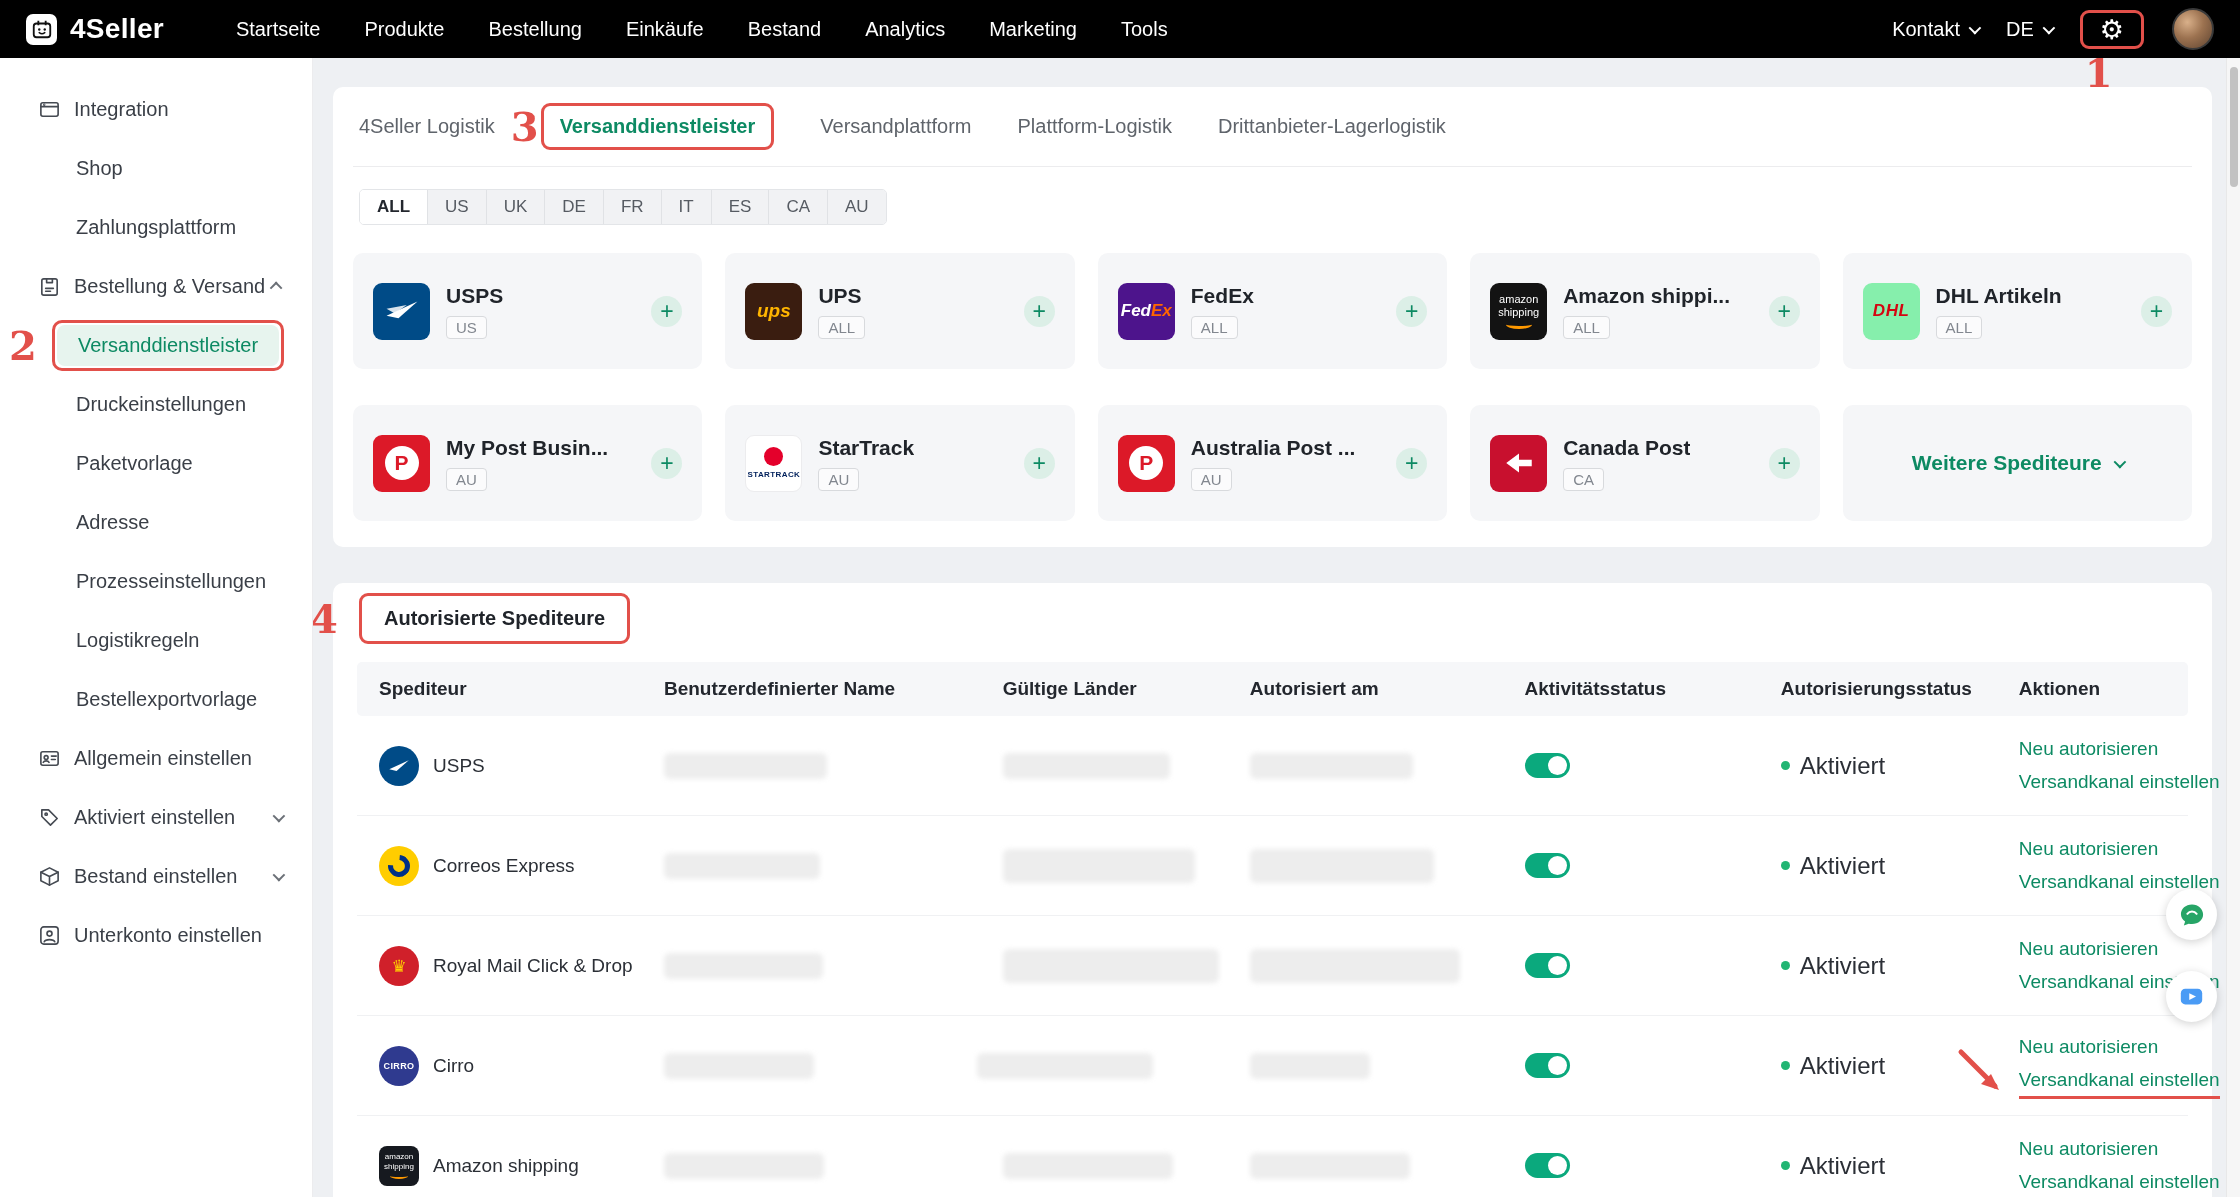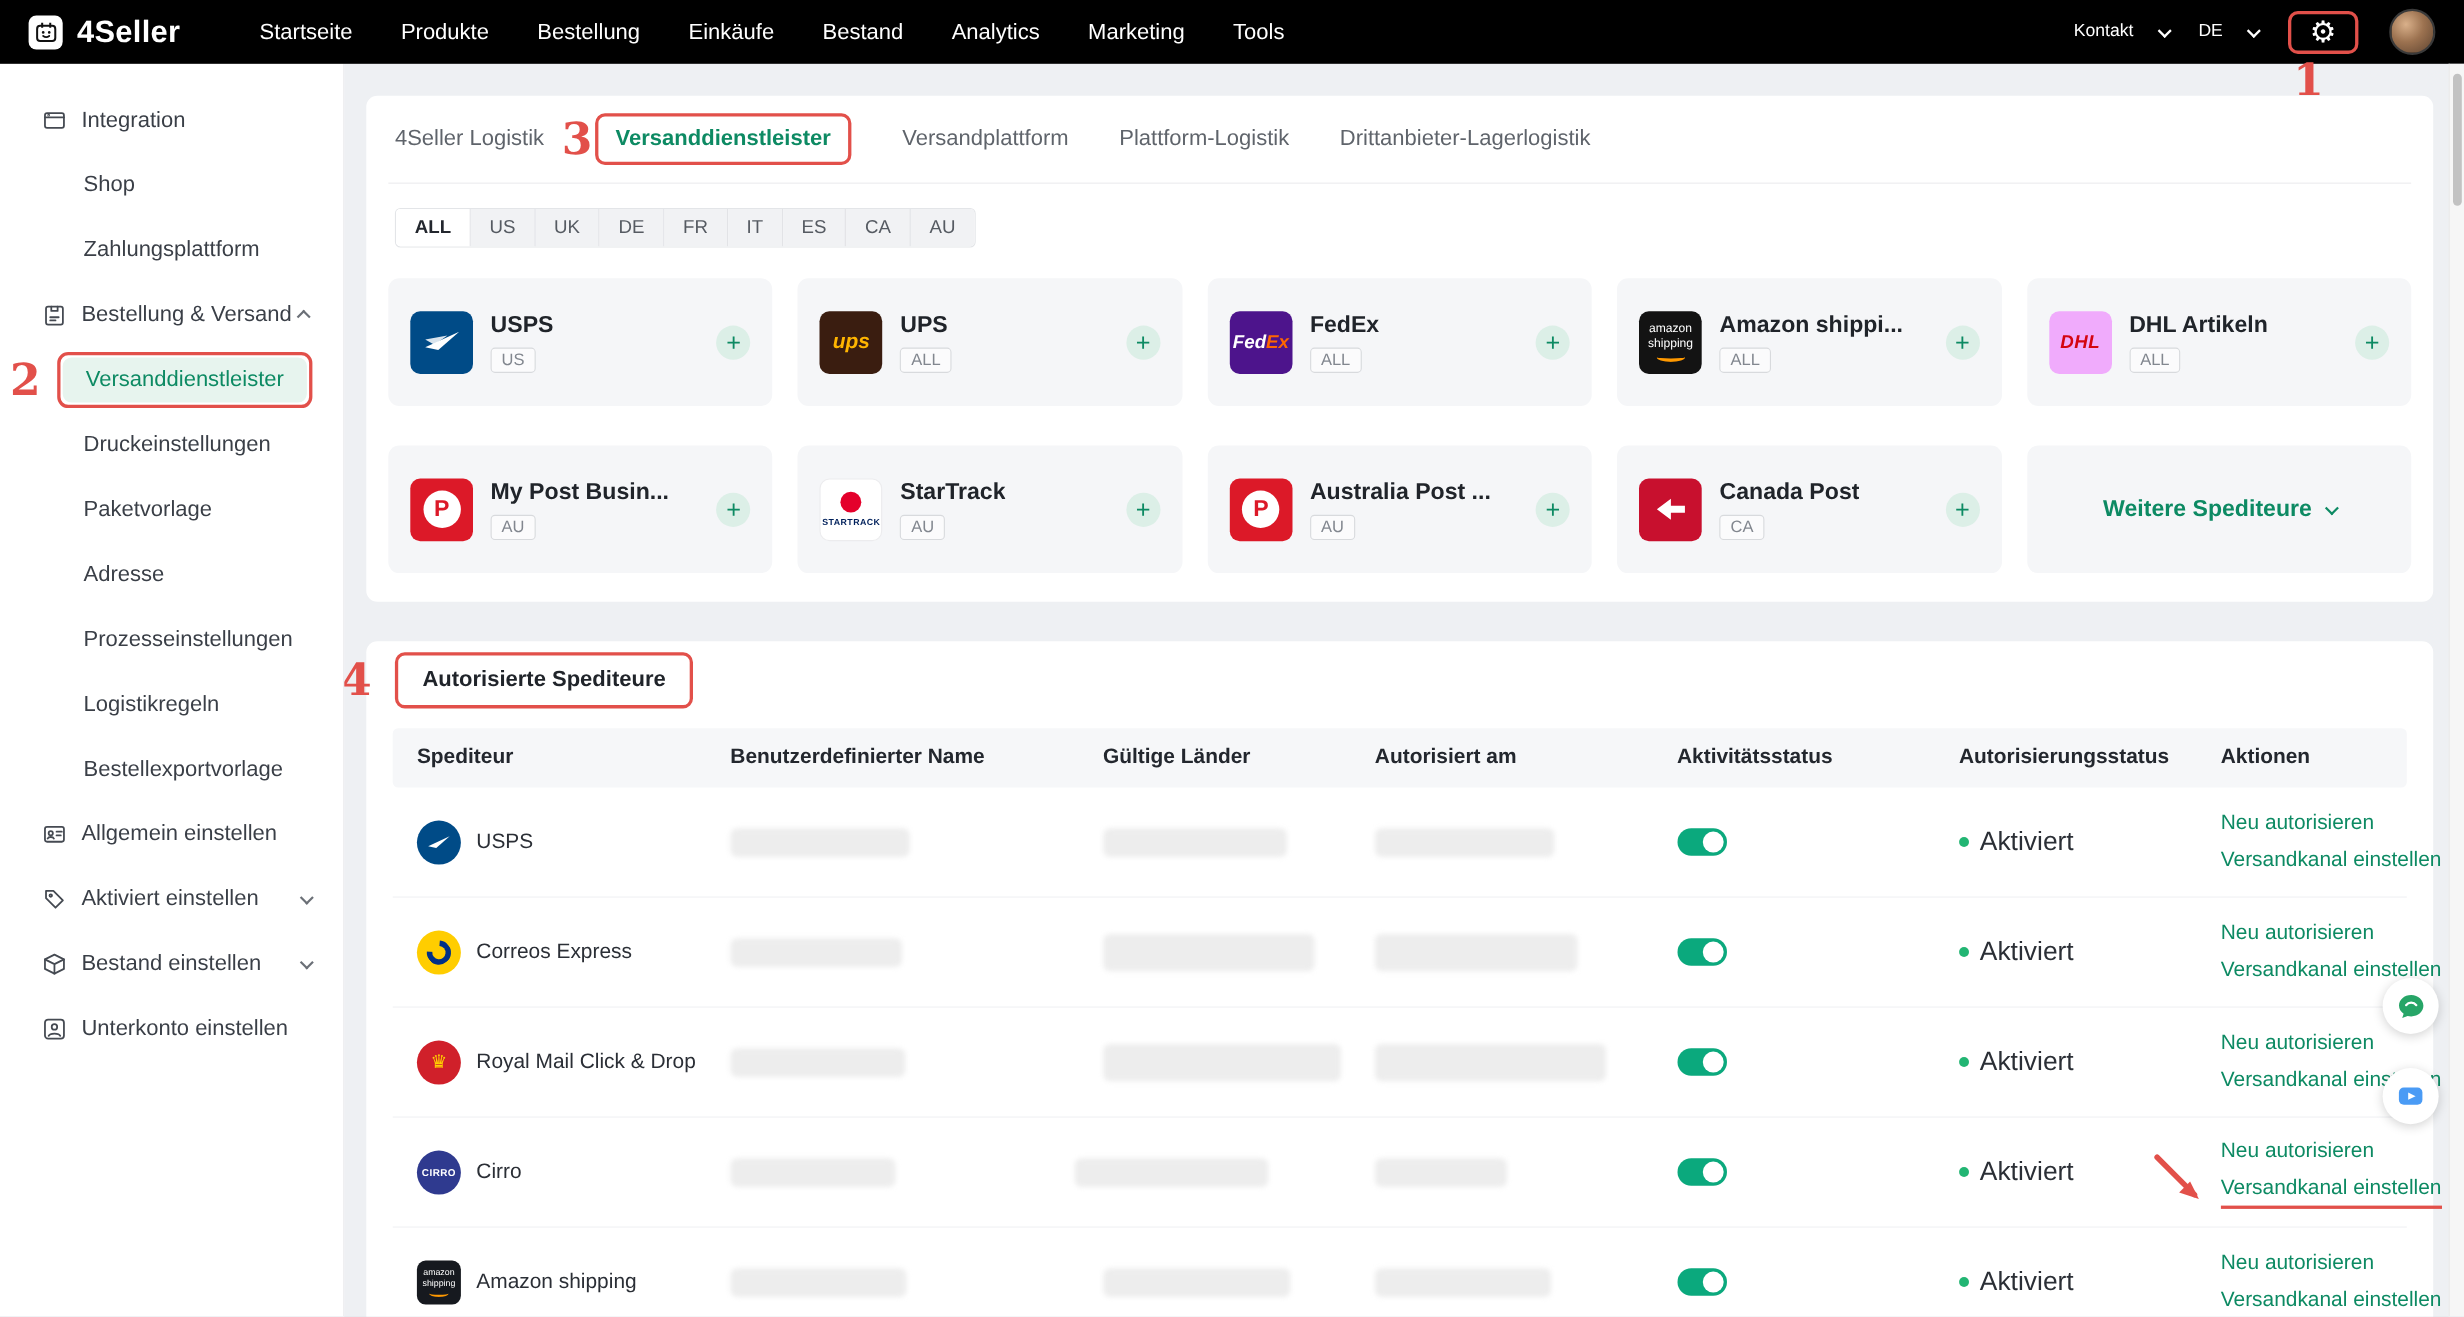--- a/index.html
+++ b/index.html
@@ -14,21 +14,21 @@
     position: absolute; top: 0; left: 0; right: 0; height: 58px; background: #000;
     display: flex; align-items: center; padding: 0 26px; z-index: 20;
   }
   .brand { display: flex; align-items: center; gap: 13px; margin-right: 72px; }
   .brand-logo { width: 31px; height: 31px; background: #fff; border-radius: 7px;
     display: flex; align-items: center; justify-content: center; }
   .brand-name { color: #fff; font-size: 28px; font-weight: bold; letter-spacing: .3px; }
   .topnav { display: flex; align-items: center; gap: 44px; }
   .nav-item { color: #fff; font-size: 20px; font-weight: 500; cursor: pointer; white-space: nowrap; }
   .topbar-right { margin-left: auto; display: flex; align-items: center; gap: 28px; }
-  .tb-drop { display: flex; align-items: center; gap: 22px; color: #fff; font-size: 16px; cursor: pointer; }
+  .tb-drop { display: flex; align-items: center; gap: 9px; color: #fff; font-size: 20px; cursor: pointer; }
   .chev { display: inline-block; width: 9px; height: 9px; border-right: 2px solid currentColor;
     border-bottom: 2px solid currentColor; transform: rotate(45deg) translateY(-2px); }
   .chev-up { transform: rotate(-135deg) translateY(-2px); }
   .gear-wrap { position: relative; border: 3px solid #e2504a; border-radius: 9px;
     padding: 3px 17px; display: flex; align-items: center; }
   .gear { color: #fff; font-size: 27px; line-height: 1; cursor: pointer; font-family: "DejaVu Sans", sans-serif; }
   .avatar { width: 42px; height: 42px; border-radius: 50%; flex: none; cursor: pointer;
     background: radial-gradient(circle at 35% 32%, #d9b08a 0%, #9c7250 45%, #5d4330 100%);
     border: 2px solid #3a3a3a; }
 
@@ -93,21 +93,21 @@
 
   
   .logo-sq { width: 57px; height: 57px; border-radius: 9px; flex: none; overflow: hidden;
     display: flex; align-items: center; justify-content: center; flex-direction: column; }
   .l-usps { background: #004b87; } .l-usps svg { width: 38px; height: 38px; }
   .l-ups { background: #3a1d10; font-style: italic; font-weight: bold; color: #ffb500; font-size: 19px; }
   .l-fedex { background: #4d148c; font-style: italic; font-weight: bold; font-size: 17px; flex-direction: row; }
   .l-fedex .p1 { color: #fff; } .l-fedex .p2 { color: #ff6600; }
   .l-amazon { background: #131313; color: #fff; font-size: 11px; line-height: 1.15; }
   .smile { width: 26px; height: 9px; border-bottom: 3px solid #ff9900; border-radius: 50%; margin-top: 2px; }
-  .l-dhl { background: #f0abfc; color: #d40511; font-style: italic; font-weight: bold; font-size: 17px; letter-spacing: .5px; }
+  .l-dhl { background: #86efac; color: #d40511; font-style: italic; font-weight: bold; font-size: 17px; letter-spacing: .5px; }
   .l-aupost { background: #dc1928; }
   .p-circle { width: 34px; height: 34px; border-radius: 50%; background: #fff; color: #dc1928;
     font-weight: bold; font-size: 21px; display: flex; align-items: center; justify-content: center; }
   .l-star { background: #fff; border: 1px solid #ececee; gap: 4px; }
   .star-disc { width: 19px; height: 19px; border-radius: 50%; background: #e4002b; }
   .star-txt { color: #00205b; font-weight: bold; font-size: 8px; letter-spacing: .4px; }
   .l-canada { background: #c8102e; } .l-canada svg { width: 34px; height: 34px; }
 
   
   .card2 { margin-top: 36px; padding: 10px 24px 0; min-height: 620px; }

